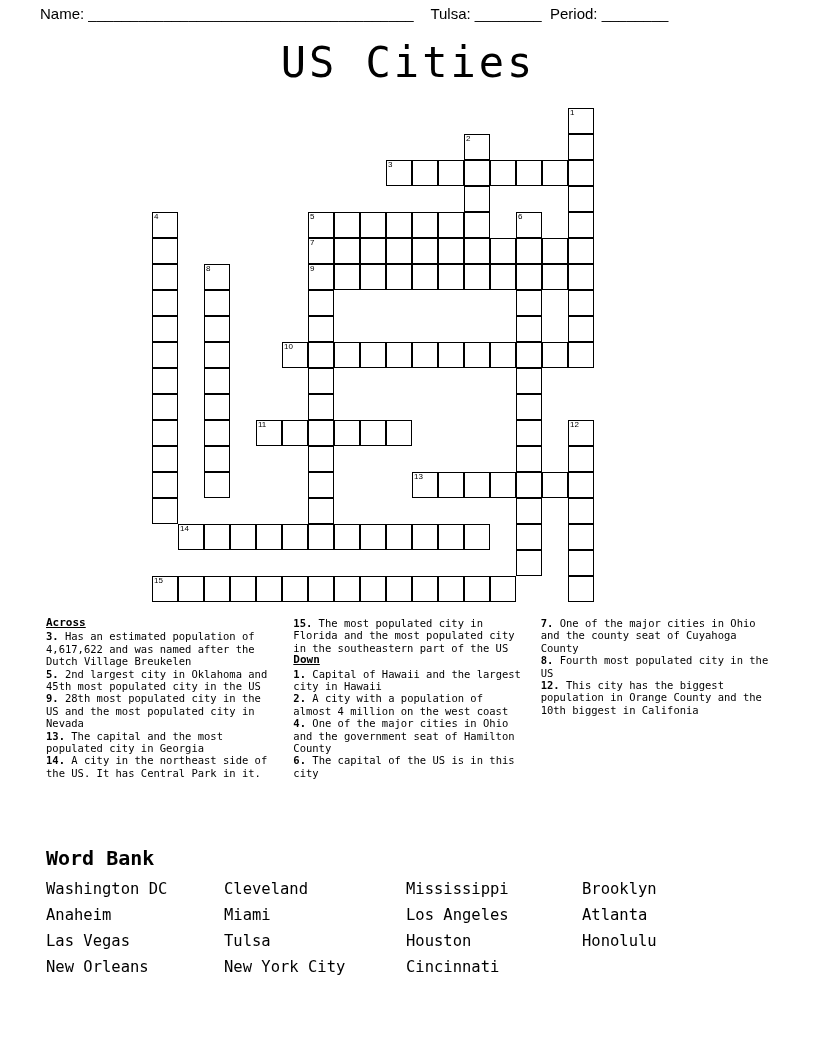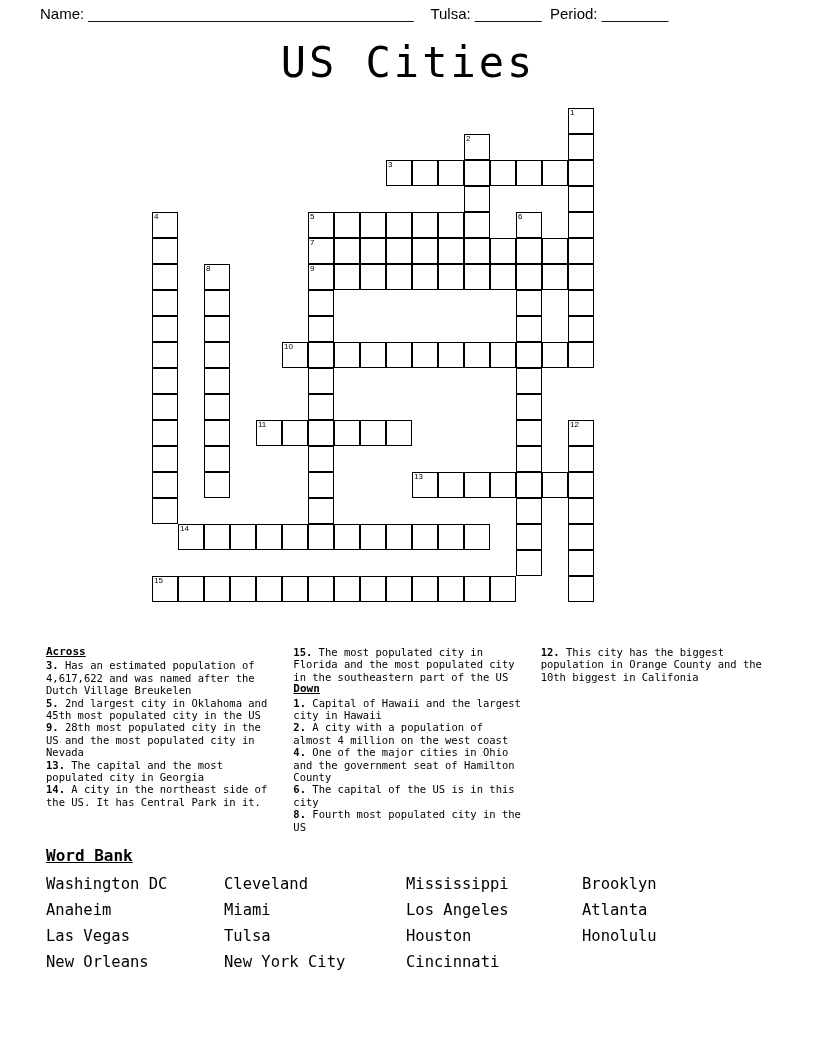--- a/index.html
+++ b/index.html
@@ -62,21 +62,21 @@
     top: -1px;
     left: 1px;
     font-family: "Liberation Sans", sans-serif;
     font-size: 8px;
     line-height: 9px;
   }
 
   
   #clues {
     position: absolute;
-    top: 646px;
+    top: 617px;
     left: 46px;
     width: 724px;
     height: 200px;
     font-family: "DejaVu Sans Mono", monospace;
     font-size: 10.5px;
     line-height: 12.4px;
   }
   .clue-cols {
     column-count: 3;
     column-gap: 18px;
@@ -98,23 +98,22 @@
 
   
   #wordbank {
     position: absolute;
     top: 846px;
     left: 46px;
     width: 724px;
   }
   .wb-head {
     font-family: "DejaVu Sans Mono", monospace;
-    font-size: 16px;
+    font-size: 20px;
     font-weight: bold;
-    text-decoration: underline;
     margin-bottom: 10px;
   }
   .wb-grid {
     display: grid;
     grid-template-columns: 178px 182px 176px 180px;
     row-gap: 8px;
     font-family: "DejaVu Sans Mono", monospace;
     font-size: 15.5px;
   }
   .wb-item { white-space: pre; }
@@ -308,20 +307,21 @@
       <div class="clue"><b>5.</b><span> 2nd largest city in Oklahoma and 45th most populated city in the US</span></div>
       <div class="clue"><b>9.</b><span> 28th most populated city in the US and the most populated city in Nevada</span></div>
       <div class="clue"><b>13.</b><span> The capital and the most populated city in Georgia</span></div>
       <div class="clue"><b>14.</b><span> A city in the northeast side of the US. It has Central Park in it.</span></div>
       <div class="clue"><b>15.</b><span> The most populated city in Florida and the most populated city in the southeastern part of the US</span></div>
       <div class="sec-head">Down</div>
       <div class="clue"><b>1.</b><span> Capital of Hawaii and the largest city in Hawaii</span></div>
       <div class="clue"><b>2.</b><span> A city with a population of almost 4 million on the west coast</span></div>
       <div class="clue"><b>4.</b><span> One of the major cities in Ohio and the government seat of Hamilton County</span></div>
       <div class="clue"><b>6.</b><span> The capital of the US is in this city</span></div>
+      <div class="clue"><b>7.</b><span> One of the major cities in Ohio and the county seat of Cuyahoga County</span></div>
       <div class="clue"><b>8.</b><span> Fourth most populated city in the US</span></div>
       <div class="clue"><b>12.</b><span> This city has the biggest population in Orange County and the 10th biggest in Califonia</span></div>
     </div>
 </div>
 
 <div id="wordbank">
   <div class="wb-head">Word Bank</div>
   <div class="wb-grid" id="wb-grid">
       <div class="wb-item">Washington DC</div>
       <div class="wb-item">Cleveland</div>

